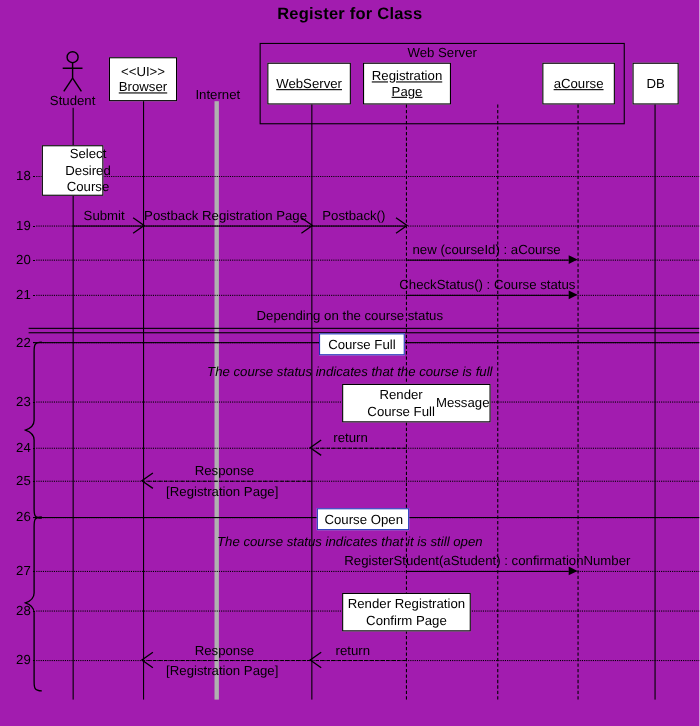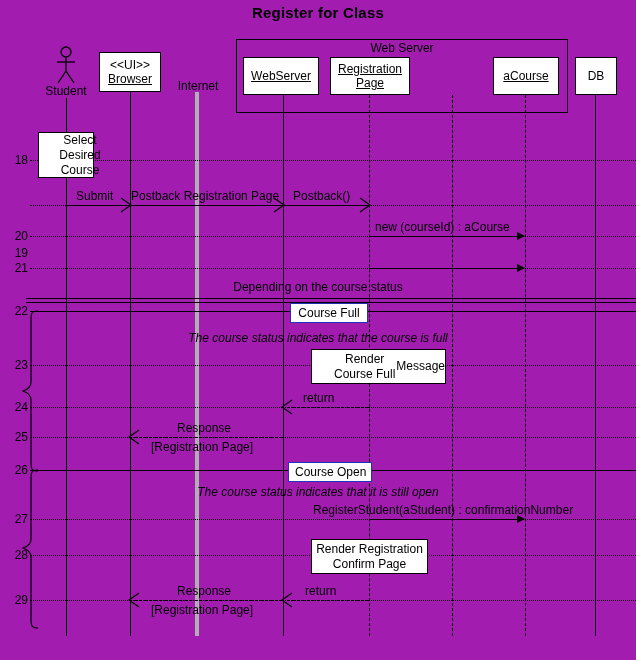--- a/index.html
+++ b/index.html
@@ -111,21 +111,21 @@
   <div class="abs guide" style="top:311px;"></div>
   <div class="abs guide" style="top:365px;"></div>
   <div class="abs guide" style="top:407px;"></div>
   <div class="abs guide" style="top:437px;"></div>
   <div class="abs guide" style="top:470px;"></div>
   <div class="abs guide" style="top:519px;"></div>
   <div class="abs guide" style="top:555px;"></div>
   <div class="abs guide" style="top:600px;"></div>
 
   <div class="abs seqnum" style="left:2px;top:153px;">18</div>
-  <div class="abs seqnum" style="left:2px;top:198px;margin-top:48px;">19</div>
+  <div class="abs seqnum" style="left:2px;top:198px;">19</div>
   <div class="abs seqnum" style="left:2px;top:229px;">20</div>
   <div class="abs seqnum" style="left:2px;top:261px;">21</div>
   <div class="abs seqnum" style="left:2px;top:304px;">22</div>
   <div class="abs seqnum" style="left:2px;top:358px;">23</div>
   <div class="abs seqnum" style="left:2px;top:400px;">24</div>
   <div class="abs seqnum" style="left:2px;top:430px;">25</div>
   <div class="abs seqnum" style="left:2px;top:463px;">26</div>
   <div class="abs seqnum" style="left:2px;top:512px;">27</div>
   <div class="abs seqnum" style="left:2px;top:548px;">28</div>
   <div class="abs seqnum" style="left:2px;top:593px;">29</div>
@@ -159,20 +159,21 @@
       </svg>
   </div>
   <div class="abs msg-label" style="left:293px;top:189px;">Postback()</div>
 
   <div class="abs msg-line" style="left:369px;top:236px;width:148px;"></div>
   <div class="abs ah-solid" style="left:517px;top:232px;"></div>
   <div class="abs msg-label" style="left:375px;top:220px;">new (courseId) : aCourse</div>
 
   <div class="abs msg-line" style="left:369px;top:268px;width:148px;"></div>
   <div class="abs ah-solid" style="left:517px;top:264px;"></div>
+  <div class="abs msg-label" style="left:363px;top:252px;">CheckStatus() : Course status</div>
 
   <div class="abs msg-label" style="left:0px;top:280px;width:636px;text-align:center;">Depending on the course status</div>
   <div class="abs frag-rule" style="left:26px;top:298px;width:610px;"></div>
   <div class="abs frag-rule" style="left:26px;top:302px;width:610px;"></div>
 
   <div class="abs frag-rule" style="left:30px;top:311px;width:606px;"></div>
   <div class="abs frag-label" style="left:290px;top:303px;width:78px;">Course Full</div>
 
   <div class="abs msg-label it" style="left:0px;top:331px;width:636px;text-align:center;">The course status indicates that the course is full</div>
 

